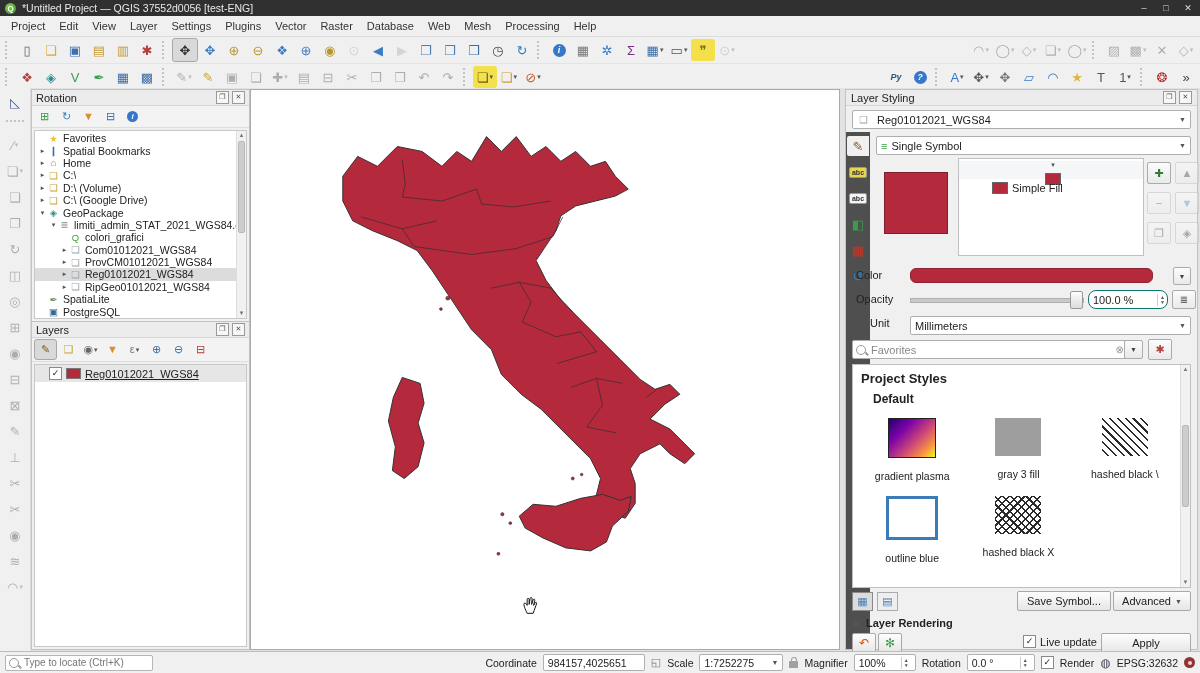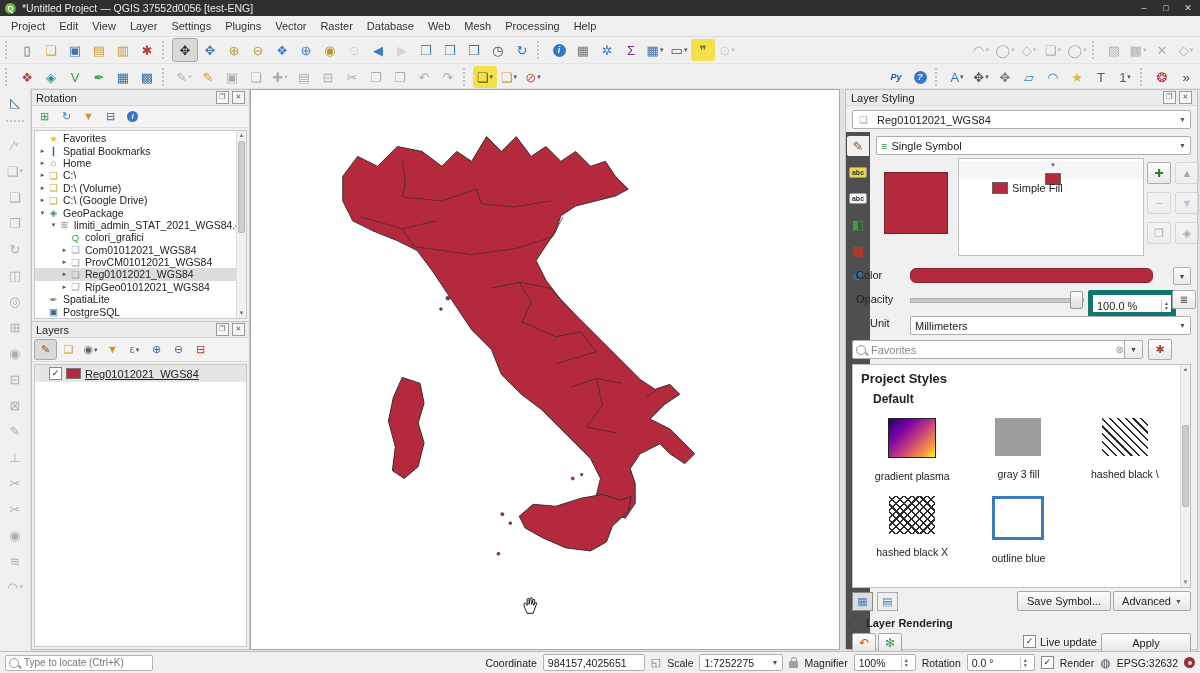--- a/index.html
+++ b/index.html
@@ -88,21 +88,21 @@
   #sbtns{left:301px;top:72px;display:grid;grid-auto-flow:column;grid-template-rows:repeat(3,24px);grid-template-columns:22px 22px;gap:6px}
   .sqbtn{width:22px;height:20px;border:1px solid #ababab;background:linear-gradient(#fcfcfc,#e9e9e9);border-radius:2px;
     display:flex;align-items:center;justify-content:center;font-size:11px}
   .sqbtn.dim{opacity:.35}
   .flabel{position:absolute;font-size:11px;color:#222}
   #colorbar{left:64px;right:44px;top:178px;height:13px;border-radius:6px;border:1px solid #8e2433}
   #colordd{right:6px;top:177px;width:16px;height:16px}
   .minibtn{border:1px solid #ababab;background:linear-gradient(#fcfcfc,#e9e9e9);border-radius:2px;display:flex;align-items:center;justify-content:center;font-size:7px;color:#444}
   #opslider{left:64px;width:172px;top:208px;height:3px;background:#c9c9c9;border:1px solid #b0b0b0}
   #ophandle{left:224px;top:201px;width:11px;height:16px;background:linear-gradient(#fdfdfd,#dcdcdc);border:1px solid #999;border-radius:2px}
-  .spin{background:#fff;border:5px solid #0f766e;display:flex;align-items:flex-end;font-size:11px;border-radius:2px}
+  .spin{background:#fff;border:1px solid #0f766e;display:flex;align-items:center;font-size:11px;border-radius:8px}
   .spin .val{flex:1;padding:0 4px}
   .steppers{display:flex;flex-direction:column;font-size:5px;line-height:5px;color:#555;border-left:1px solid #ccc;padding:1px 2px}
   #opspin{left:242px;width:78px;top:200px;height:17px}
   #opdd{left:326px;top:200px;width:22px;height:17px;font-size:10px}
   #unitcombo{left:64px;right:6px;top:226px;height:17px}
   #searchbox{left:6px;width:268px;top:250px;height:17px;background:#fff;border:1px solid #aeaeae;border-radius:2px;display:flex;align-items:center;padding:0 3px;gap:3px}
   .mag{width:8px;height:8px;border:1.5px solid #999;border-radius:50%;position:relative;flex:none}
   .mag::after{content:"";position:absolute;width:4px;height:1.5px;background:#999;transform:rotate(45deg);right:-4px;bottom:-1px}
   #searchval{flex:1;border:none;outline:none;font-size:11px;color:#888;background:transparent;min-width:0}
   .clearbtn{font-size:10px;color:#999}
@@ -787,26 +787,26 @@
               </div>
               <div class="swcell">
                 <div class="sw sw-gray"></div>
                 <div class="swlabel">gray 3 fill</div>
               </div>
               <div class="swcell">
                 <div class="sw sw-hash-back"></div>
                 <div class="swlabel">hashed black \</div>
               </div>
               <div class="swcell">
+                <div class="sw sw-outline"></div>
+                <div class="swlabel">outline blue</div>
+              </div>
+              <div class="swcell">
                 <div class="sw sw-hash-x"></div>
                 <div class="swlabel">hashed black X</div>
-              </div>
-              <div class="swcell">
-                <div class="sw sw-outline"></div>
-                <div class="swlabel">outline blue</div>
               </div>
             </div>
         </div>
         <div class="vsb">
           <div class="sbarr">▲</div>
           <div class="sbthumb" style="top:60px;height:80px"></div>
           <div class="sbarr" style="position:absolute;bottom:0;left:0;right:0">▼</div>
         </div>
       </div>
 

